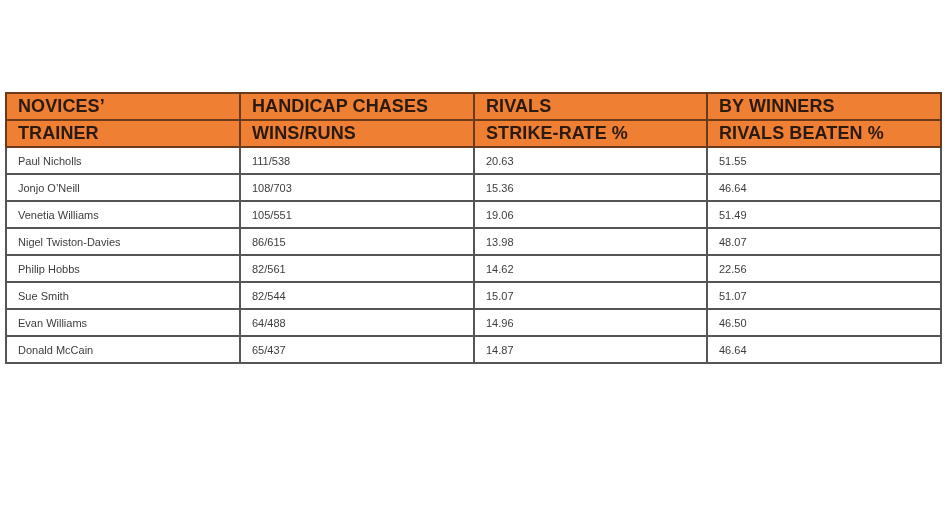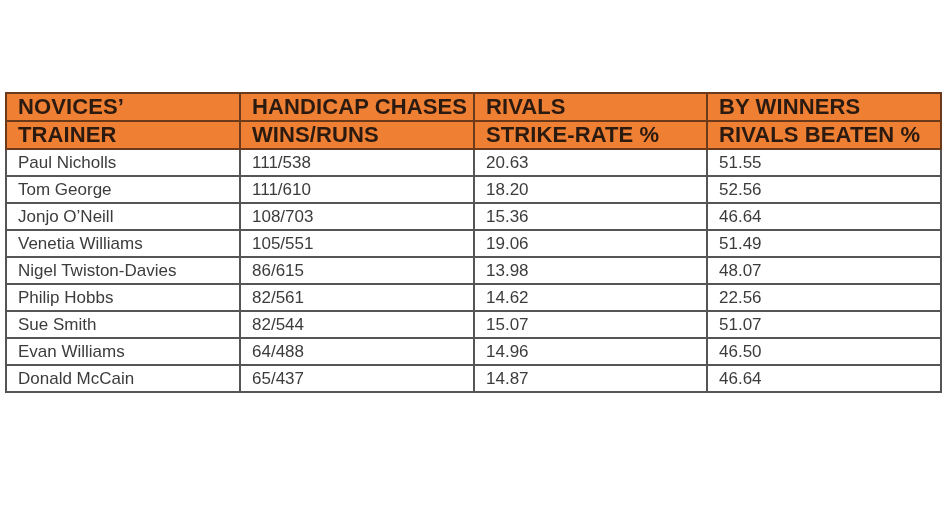--- a/index.html
+++ b/index.html
@@ -34,28 +34,28 @@
       padding: 0 0 0 11px;
       text-align: left;
       vertical-align: middle;
       white-space: nowrap;
       overflow: hidden;
     }
     thead th {
       background: #ef7f33;
       color: #2a1a10;
       font-weight: bold;
-      font-size: 22px;
+      font-size: 18px;
       height: 25px;
       border-color: #6b3a1a;
       letter-spacing: 0.1px;
     }
     tbody td {
       color: #3c3c3c;
-      font-size: 17px;
+      font-size: 11px;
       height: 25px;
       background: #ffffff;
     }
   </style>
 </head>
 <body>
 
 <div class="table-wrap">
   <table>
     <colgroup>
@@ -77,26 +77,20 @@
         <th>STRIKE-RATE %</th>
         <th>RIVALS BEATEN %</th>
       </tr>
     </thead>
     <tbody>
       <tr>
         <td>Paul Nicholls</td>
         <td>111/538</td>
         <td>20.63</td>
         <td>51.55</td>
-      </tr>
-      <tr>
-        <td>Tom George</td>
-        <td>111/610</td>
-        <td>18.20</td>
-        <td>52.56</td>
       </tr>
       <tr>
         <td>Jonjo O’Neill</td>
         <td>108/703</td>
         <td>15.36</td>
         <td>46.64</td>
       </tr>
       <tr>
         <td>Venetia Williams</td>
         <td>105/551</td>

